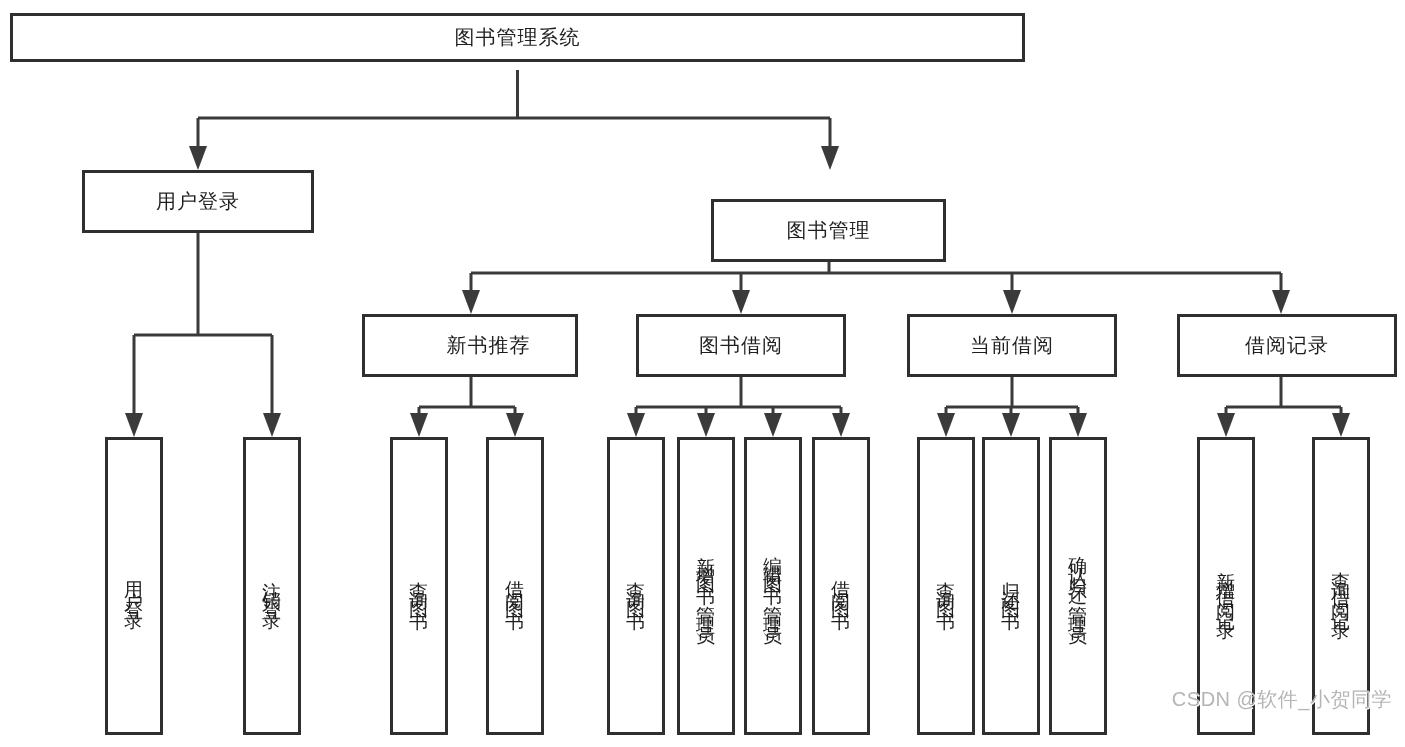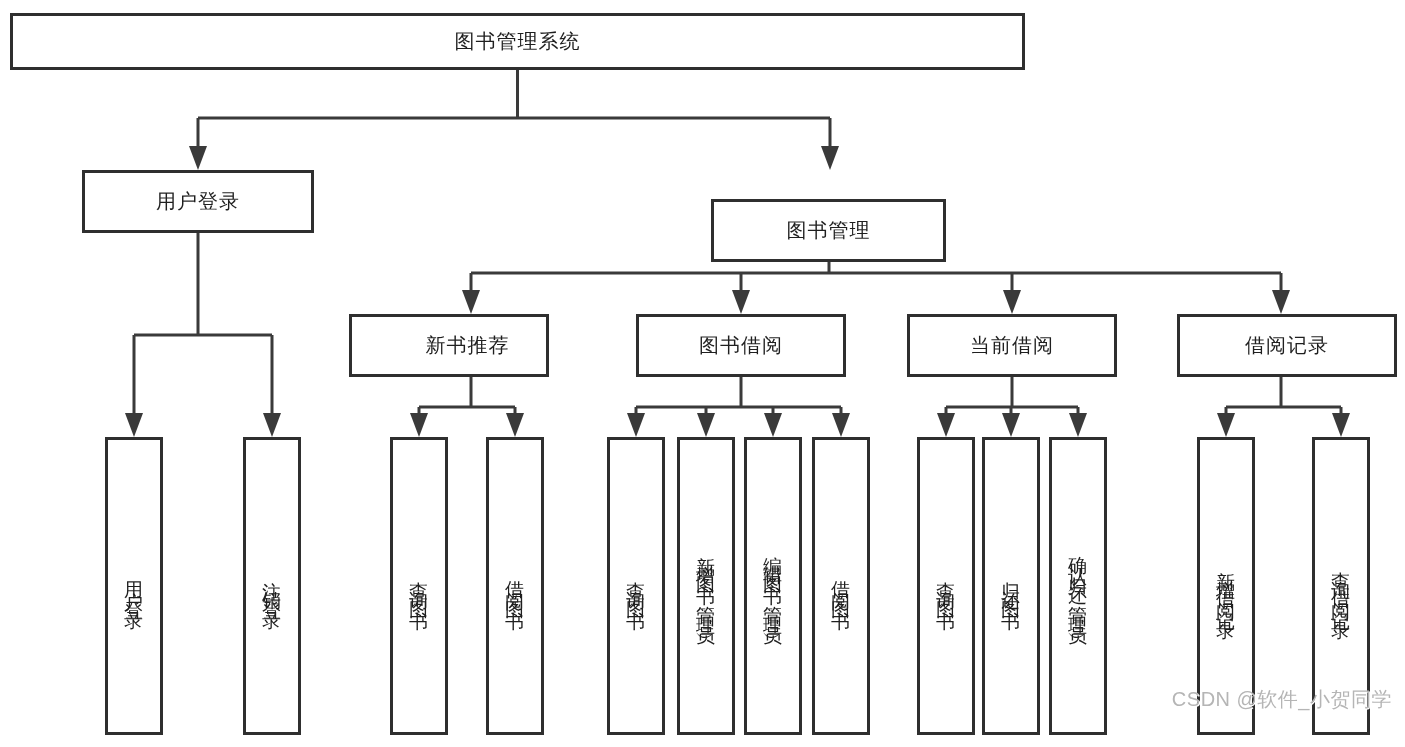--- a/index.html
+++ b/index.html
@@ -65,24 +65,24 @@
   }
   .leaf span {
     writing-mode: vertical-rl;
     font-size: 19px;
     line-height: 1;
     letter-spacing: 10px;
     color: var(--color-text);
     white-space: nowrap;
   }
   
-  .n-root       { left: 10px;   top: 13px;  width: 1015px; height: 57px; }
+  .n-root       { left: 10px;   top: 13px;  width: 1015px; height: 49px; }
   .n-user-login { left: 82px;   top: 170px; width: 232px;  height: 63px; }
   .n-book-mgmt  { left: 711px;  top: 170px; width: 235px;  height: 63px; margin-top: 29px; }
-  .n-new-book   { left: 349px;  top: 314px; width: 200px;  height: 63px; padding-left: 37px; }
+  .n-new-book   { left: 362px;  top: 314px; width: 216px;  height: 63px; padding-left: 37px; }
   .n-borrowing  { left: 636px;  top: 314px; width: 210px;  height: 63px; }
   .n-current    { left: 907px;  top: 314px; width: 210px;  height: 63px; }
   .n-records    { left: 1177px; top: 314px; width: 220px;  height: 63px; }
   
   .l-a1 { left: 105px; }
   .l-a2 { left: 243px; }
   .l-b1 { left: 390px; }
   .l-b2 { left: 486px; }
   .l-c1 { left: 607px; }
   .l-c2 { left: 677px; }

